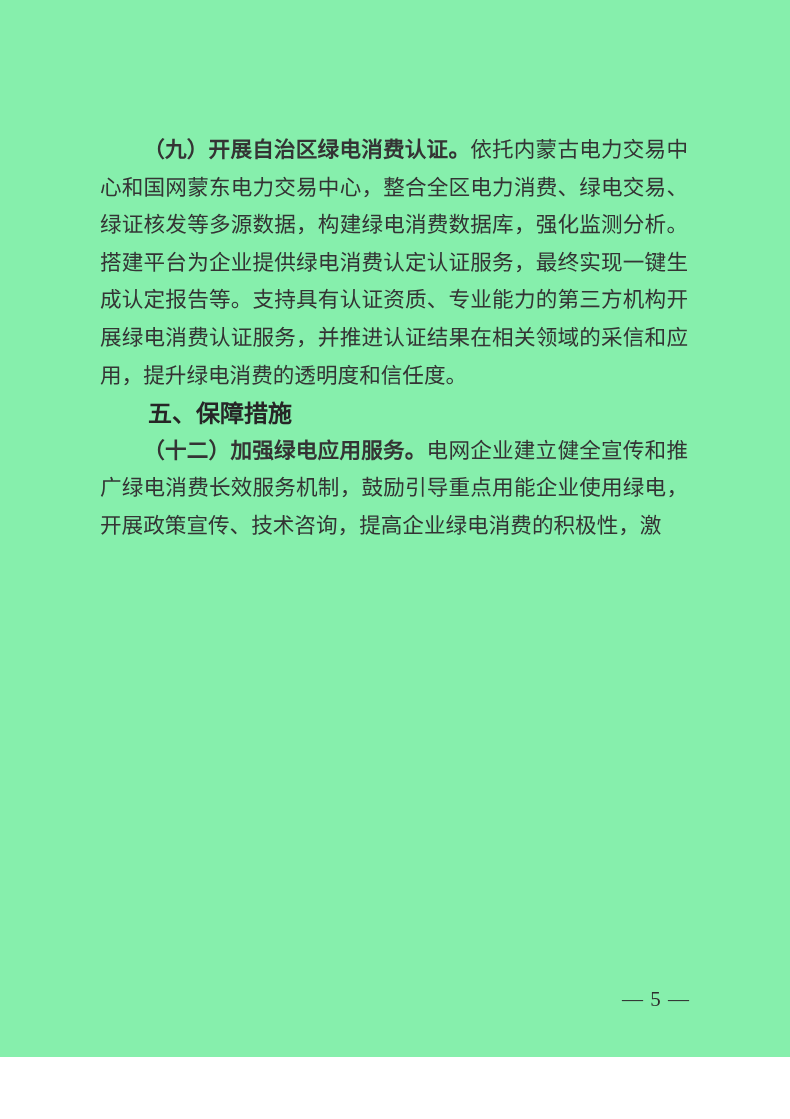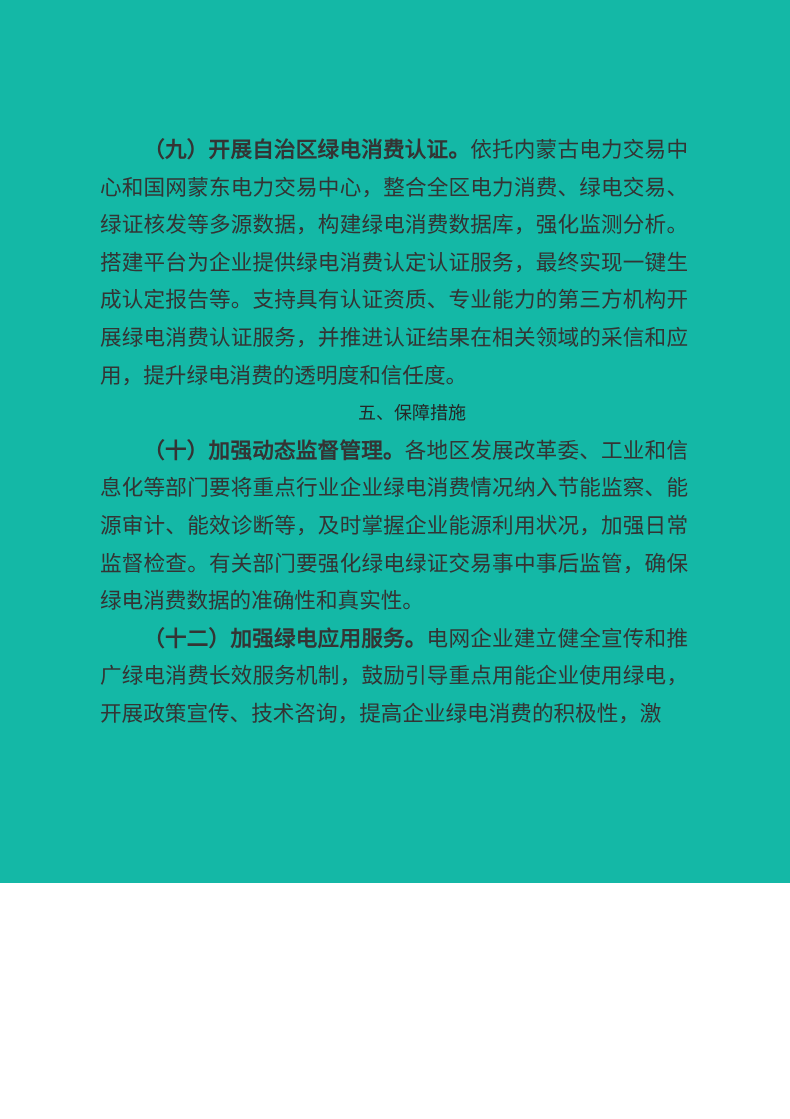--- a/index.html
+++ b/index.html
@@ -1,22 +1,22 @@
 <!DOCTYPE html>
 <html lang="zh-CN"><head>
 <meta charset="utf-8">
 <style>
   * { margin: 0; padding: 0; box-sizing: border-box; }
   html, body { background: #ffffff; }
   .page {
     position: relative;
     width: 790px;
-    height: 883px;
+    height: 1057px;
     margin: 0 auto;
-    background: #14b8a6;
+    background: #86efac;
     overflow: hidden;
     color: #343434;
     font-family: "Liberation Serif", "DejaVu Serif", serif;
   }
   .doc-body {
     position: absolute;
     left: 100px;
     top: 132px;
     width: 588px;
   }
@@ -26,45 +26,43 @@
     text-align: justify;
     text-justify: inter-ideograph;
     text-indent: 2em;
     word-break: break-all;
     color: #343434;
   }
   .para-lead {
     font-weight: bold;
   }
   .section-heading {
-    font-size: 18px;
+    font-size: 24px;
     line-height: 37.6px;
-    font-weight: normal;
+    font-weight: bold;
     color: #262626;
     text-indent: 2em;
     font-family: "Liberation Sans", "DejaVu Sans", sans-serif;
-    text-align: center;
   }
   .page-footer {
     position: absolute;
     top: 984px;
     right: 100px;
     font-size: 21px;
     line-height: 30px;
     color: #2e2e2e;
     letter-spacing: 1px;
     font-family: "Liberation Serif", "DejaVu Serif", serif;
   }
 </style>
 </head>
 <body>
 
 <div class="page">
   <div class="doc-body">
       <p class="para"><span class="para-lead">（九）开展自治区绿电消费认证。</span><span class="para-text">依托内蒙古电力交易中心和国网蒙东电力交易中心，整合全区电力消费、绿电交易、绿证核发等多源数据，构建绿电消费数据库，强化监测分析。搭建平台为企业提供绿电消费认定认证服务，最终实现一键生成认定报告等。支持具有认证资质、专业能力的第三方机构开展绿电消费认证服务，并推进认证结果在相关领域的采信和应用，提升绿电消费的透明度和信任度。</span></p>
       <h2 class="section-heading">五、保障措施</h2>
-      <p class="para"><span class="para-lead">（十）加强动态监督管理。</span><span class="para-text">各地区发展改革委、工业和信息化等部门要将重点行业企业绿电消费情况纳入节能监察、能源审计、能效诊断等，及时掌握企业能源利用状况，加强日常监督检查。有关部门要强化绿电绿证交易事中事后监管，确保绿电消费数据的准确性和真实性。</span></p>
       <p class="para"><span class="para-lead">（十二）加强绿电应用服务。</span><span class="para-text">电网企业建立健全宣传和推广绿电消费长效服务机制，鼓励引导重点用能企业使用绿电，开展政策宣传、技术咨询，提高企业绿电消费的积极性，激</span></p>
     </div>
   <div class="page-footer">
     <span>— 5 —</span>
   </div>
 </div>
 
 </body></html>

